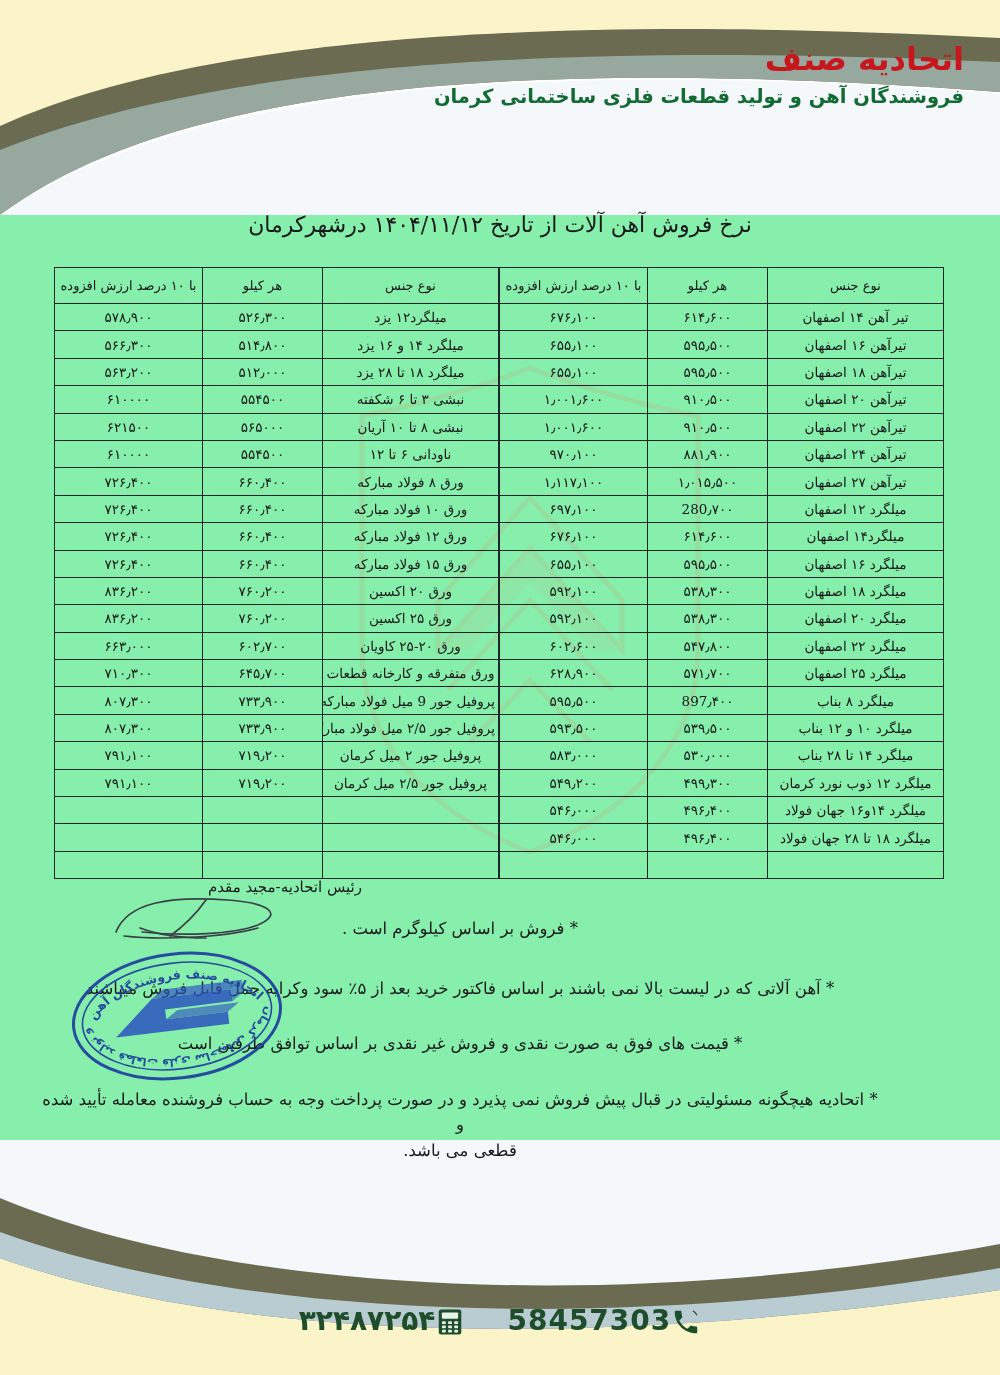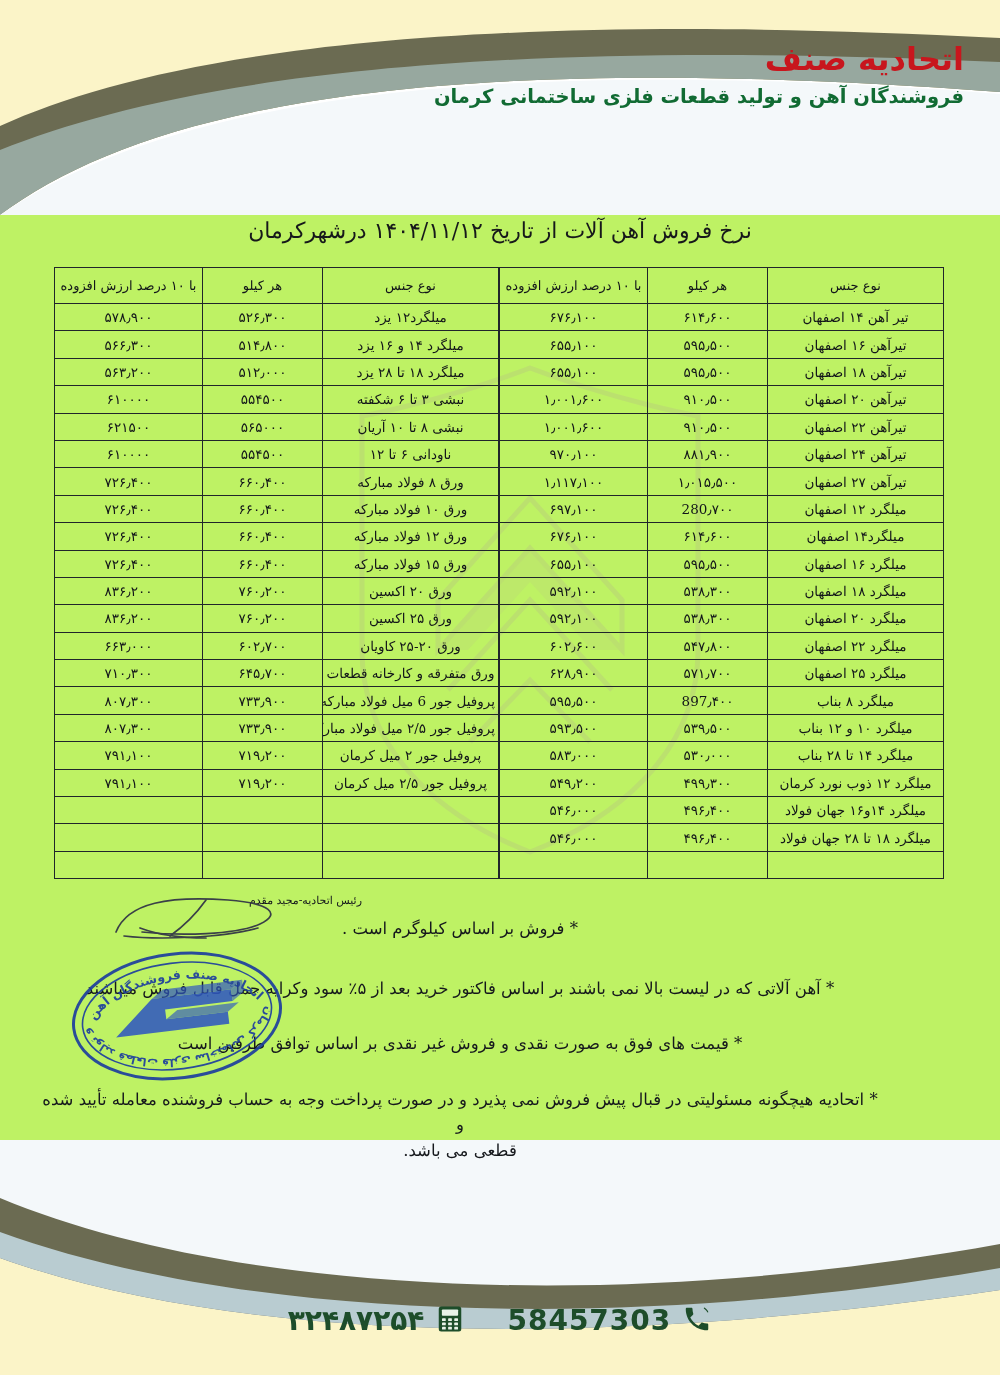--- a/index.html
+++ b/index.html
@@ -10,21 +10,21 @@
     height: 1375px;
     font-family: "DejaVu Sans", "Liberation Sans", sans-serif;
     background: #ffffff;
     position: relative;
     overflow: hidden;
   }
 
   .page {
     position: absolute;
     inset: 0;
-    background: #bef264;
+    background: #86efac;
     overflow: hidden;
   }
 
   
   .deco-top {
     position: absolute;
     top: 0; left: 0;
     width: 1000px; height: 215px;
     overflow: hidden;
     z-index: 1;
@@ -85,21 +85,21 @@
   .ff-line {
     flex: 1;
     border-bottom: 1.6px dotted #55606b;
     margin: 0 6px 7px 0;
     height: 1px;
   }
 
   
   .doc-title {
     position: absolute;
-    top: 218px; left: 0;
+    top: 212px; left: 0;
     width: 1000px;
     text-align: center;
     font-size: 22px;
     color: #16181a;
     z-index: 5;
     font-family: "DejaVu Serif", "Liberation Serif", serif;
   }
 
   
   .watermark {
@@ -150,22 +150,22 @@
 
   
   .signature {
     position: absolute;
     top: 878px; left: 0;
     width: 1000px;
     z-index: 6;
   }
   .sig-text {
     position: absolute;
-    top: 16px; right: 638px;
-    font-size: 11px;
+    top: 0; right: 638px;
+    font-size: 15px;
     color: #15181c;
     font-family: "DejaVu Serif", "Liberation Serif", serif;
   }
   .sig-mark {
     position: absolute;
     top: 14px; right: 700px;
     width: 190px; height: 58px;
   }
 
   
@@ -207,22 +207,21 @@
     display: flex;
     flex-direction: row;
     justify-content: center;
     align-items: center;
     gap: 42px;
     z-index: 8;
   }
   .contact-item {
     display: flex;
     flex-direction: row-reverse;
-    align-items: flex-start;
-    gap: 11px;
+    align-items: flex-end;
   }
   .contact-num {
     font-size: 28px;
     font-weight: bold;
     color: #1d4d2a;
     letter-spacing: 1px;
     font-family: "DejaVu Sans", sans-serif;
   }
   .contact-icon { width: 30px; height: 30px; display: block; }
 </style>
@@ -455,21 +454,21 @@
             <td class="c-name">ورق ۲۰-۲۵ کاویان</td>
             <td class="c-kilo">۶۰۲٫۷۰۰</td>
             <td class="c-vat">۶۶۳٫۰۰۰</td>
           </tr>
           <tr>
             <td class="c-name">ورق متفرقه و کارخانه قطعات</td>
             <td class="c-kilo">۶۴۵٫۷۰۰</td>
             <td class="c-vat">۷۱۰٫۳۰۰</td>
           </tr>
           <tr>
-            <td class="c-name">پروفیل جور 6 میل فولاد مبارکه</td>
+            <td class="c-name">پروفیل جور 9 میل فولاد مبارکه</td>
             <td class="c-kilo">۷۳۳٫۹۰۰</td>
             <td class="c-vat">۸۰۷٫۳۰۰</td>
           </tr>
           <tr>
             <td class="c-name">پروفیل جور ۲/۵ میل فولاد مبارکه</td>
             <td class="c-kilo">۷۳۳٫۹۰۰</td>
             <td class="c-vat">۸۰۷٫۳۰۰</td>
           </tr>
           <tr>
             <td class="c-name">پروفیل جور ۲ میل کرمان</td>

